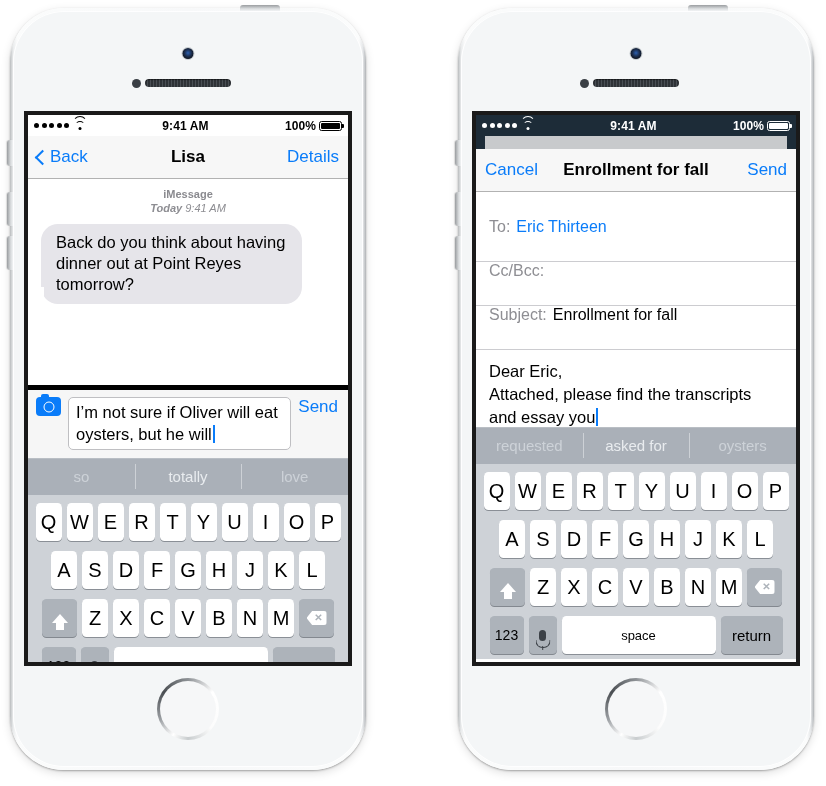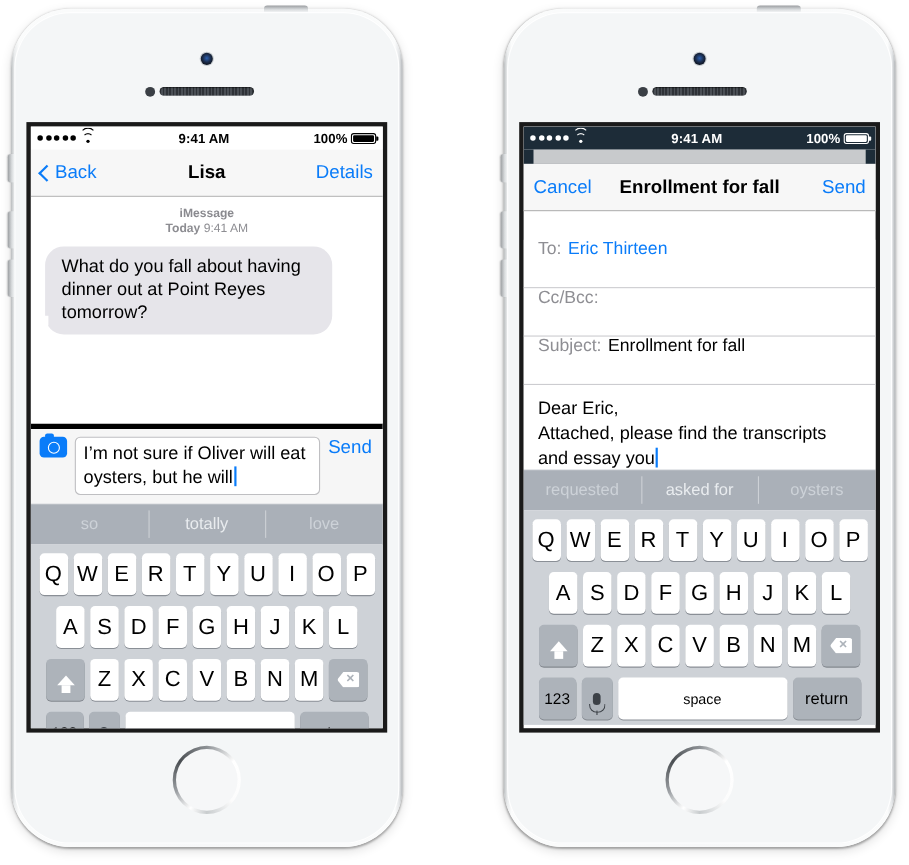--- a/index.html
+++ b/index.html
@@ -252,21 +252,21 @@
     position: relative;
   }
   .msg-meta {
     text-align: center;
     padding-top: 8px;
     font-size: 11px;
     color: #8d8d92;
     line-height: 14px;
   }
   .msg-meta .svc { font-weight: bold; color: #8a8a8f; }
-  .msg-meta .time { font-weight: normal; }
+  .msg-meta .time { font-weight: normal; font-style: italic; }
   .msg-meta .time b { font-weight: bold; }
 
   .bubble-row { padding: 9px 0 0 13px; }
   .bubble {
     position: relative;
     display: inline-block;
     max-width: 232px;
     background: #e6e5ea;
     border-radius: 17px;
     padding: 8px 14px 9px 15px;
@@ -544,21 +544,21 @@
 
       <div class="msg-area">
         <div class="msg-meta">
           <div class="svc">iMessage</div>
           <div class="time">
             <b>Today</b>
             <span>9:41 AM</span>
           </div>
         </div>
         <div class="bubble-row">
-          <div class="bubble">What do you fall about having dinner out at Point Reyes tomorrow?</div>
+          <div class="bubble">Back do you think about having dinner out at Point Reyes tomorrow?</div>
         </div>
       </div>
 
       <div class="msg-toolbar">
         <span class="cam-icon"></span>
         <div class="msg-field"><span>I’m not sure if Oliver will eat oysters, but he will</span><span class="caret"></span></div>
         <span class="send-link">Send</span>
       </div>
 
       <div class="predictive">

